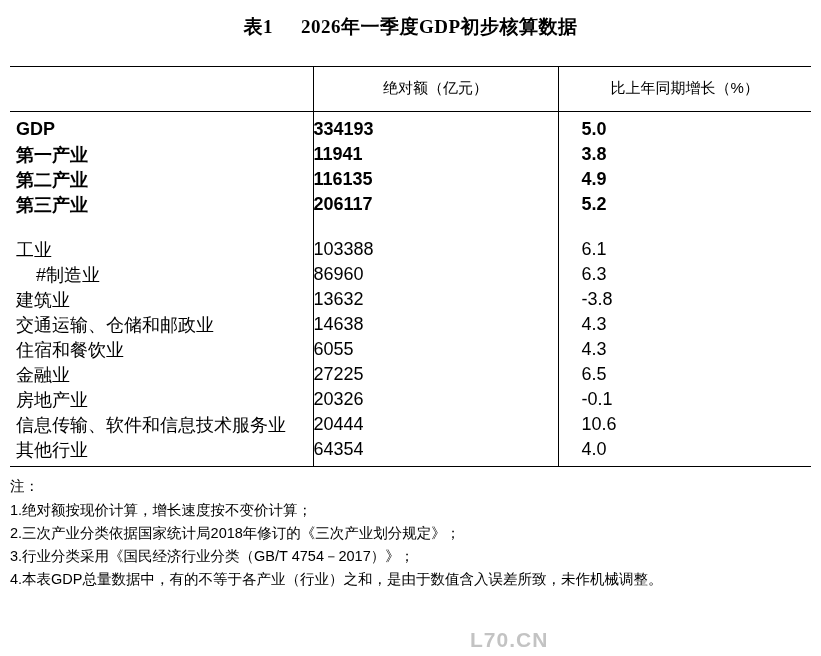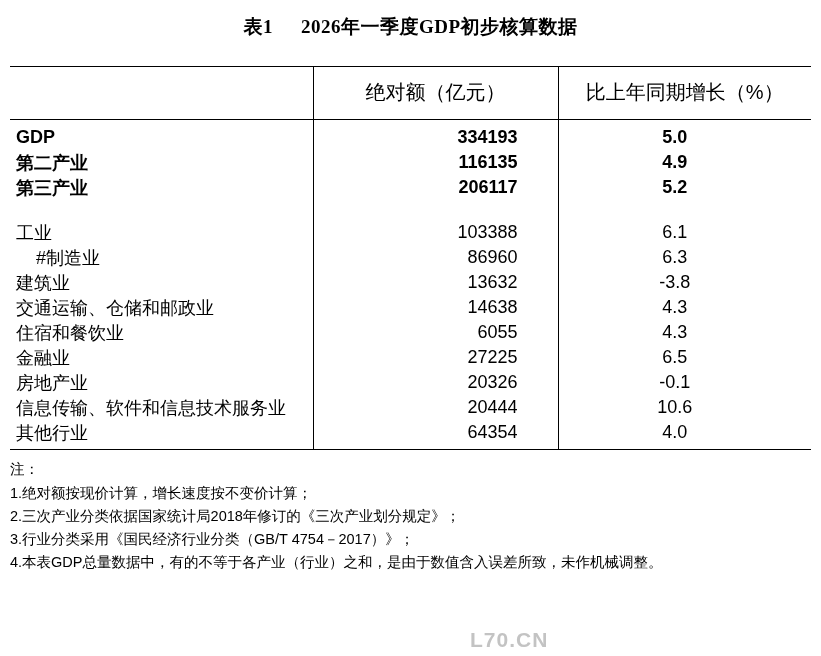--- a/index.html
+++ b/index.html
@@ -41,21 +41,21 @@
     border-collapse: collapse;
     font-size: 15px;
     font-family: "Liberation Sans", "DejaVu Sans", sans-serif;
   }
   table.gdp col.c1 { width: 303px; }
   table.gdp col.c2 { width: 245px; }
   table.gdp col.c3 { width: 253px; }
 
   table.gdp thead th {
     font-weight: normal;
-    font-size: 20px;
+    font-size: 15px;
     padding: 12px 0 13px 0;
     text-align: center;
     border-top: 1.5px solid #000;
     border-bottom: 1.5px solid #000;
   }
   table.gdp thead th.blank {
     border-right: 1px solid #000;
   }
   table.gdp thead th.mid {
     border-right: 1px solid #000;
@@ -65,27 +65,28 @@
     height: 25px;
     vertical-align: middle;
     font-size: 18px;
   }
   table.gdp tbody td.label {
     padding-left: 6px;
     text-align: left;
     border-right: 1px solid #000;
   }
   table.gdp tbody td.val {
-    text-align: right;
+    text-align: left;
     border-right: 1px solid #000;
     padding-right: 40px;
   }
   table.gdp tbody td.pct {
-    text-align: center;
+    text-align: left;
     padding-right: 20px;
+    padding-left: 23px;
   }
   table.gdp tbody tr.major td {
     font-weight: bold;
   }
   table.gdp tbody tr.first-row td {
     padding-top: 5px;
   }
   table.gdp tbody tr.gap td {
     height: 20px;
   }
@@ -144,20 +145,25 @@
           <th>比上年同期增长（%）</th>
         </tr>
       </thead>
       <tbody id="tbody">
           <tr class="major first-row">
             <td class="label"><span>GDP</span></td>
             <td class="val">334193</td>
             <td class="pct">5.0</td>
           </tr>
           <tr class="major">
+            <td class="label"><span>第一产业</span></td>
+            <td class="val">11941</td>
+            <td class="pct">3.8</td>
+          </tr>
+          <tr class="major">
             <td class="label"><span>第二产业</span></td>
             <td class="val">116135</td>
             <td class="pct">4.9</td>
           </tr>
           <tr class="major">
             <td class="label"><span>第三产业</span></td>
             <td class="val">206117</td>
             <td class="pct">5.2</td>
           </tr>
           <tr class="gap">

